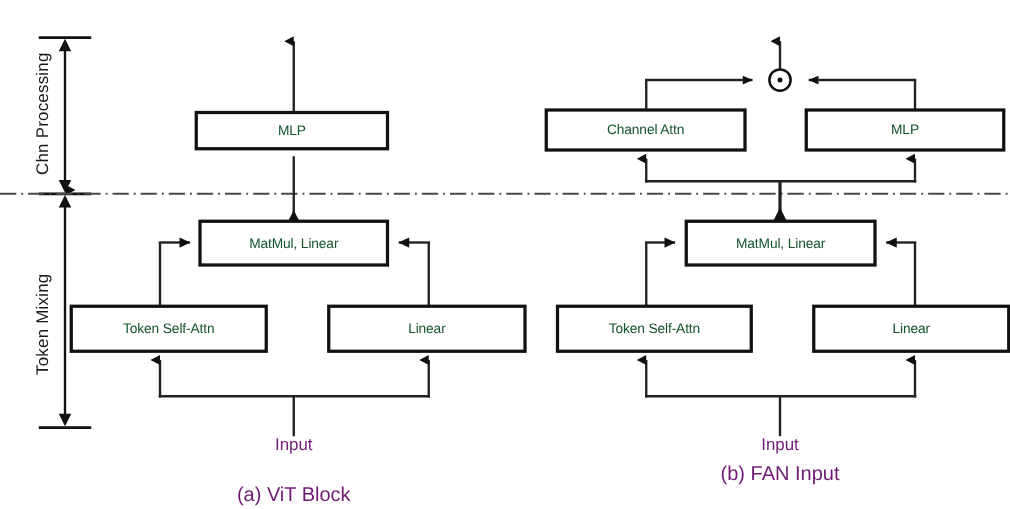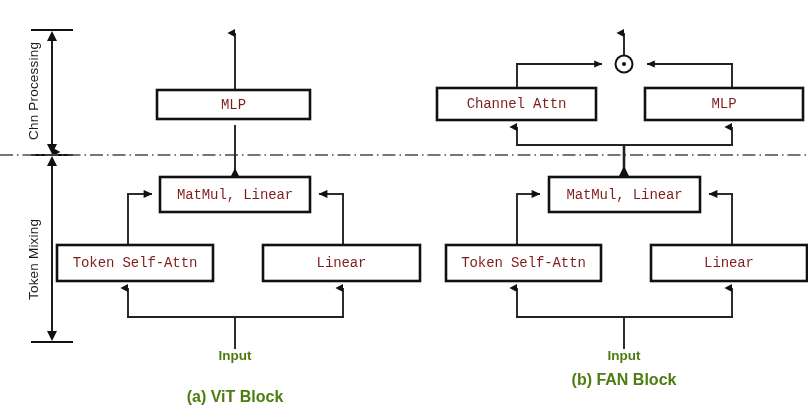--- a/index.html
+++ b/index.html
@@ -21,34 +21,33 @@
   #canvas svg {
     position: absolute;
     left: 0;
     top: 0;
   }
   .node-label {
     position: absolute;
     display: flex;
     align-items: center;
     justify-content: center;
-    font-family: Liberation Mono, monospace;
-    font-size: 14px;
-    color: #7f1d1d;
+    font-family: Liberation Sans, sans-serif;
+    font-size: 11px;
+    color: #14532d;
     white-space: nowrap;
     letter-spacing: -0.1px;
     pointer-events: none;
   }
   .free-label {
     position: absolute;
     font-family: "Liberation Sans", sans-serif;
-    color: #4d7c0f;
+    color: #701a75;
     white-space: nowrap;
     text-align: center;
-    font-weight: bold;
   }
   .input-label {
     font-size: 13.5px;
   }
   .caption-label {
     font-size: 16px;
   }
   .axis-label {
     position: absolute;
     font-family: "Liberation Sans", sans-serif;
@@ -179,15 +178,15 @@
   <div class="free-label input-label" style="left:175px; top:348px; width:120px;">Input</div>
   <div class="free-label caption-label" style="left:135px; top:388px; width:200px;">(a) ViT Block</div>
 
   <div class="node-label" style="left:437px; top:88px; width:159px; height:32px;">Channel Attn</div>
   <div class="node-label" style="left:645px; top:88px; width:158px; height:32px;">MLP</div>
   <div class="node-label" style="left:549px; top:177px; width:151px; height:35px;">MatMul, Linear</div>
   <div class="node-label" style="left:446px; top:245px; width:155px; height:36px;">Token Self-Attn</div>
   <div class="node-label" style="left:651px; top:245px; width:156px; height:36px;">Linear</div>
 
   <div class="free-label input-label" style="left:564px; top:348px; width:120px;">Input</div>
-  <div class="free-label caption-label" style="left:524px; top:371px; width:200px;">(b) FAN Block</div>
+  <div class="free-label caption-label" style="left:524px; top:371px; width:200px;">(b) FAN Input</div>
 
 </div>
 
 </body></html>

